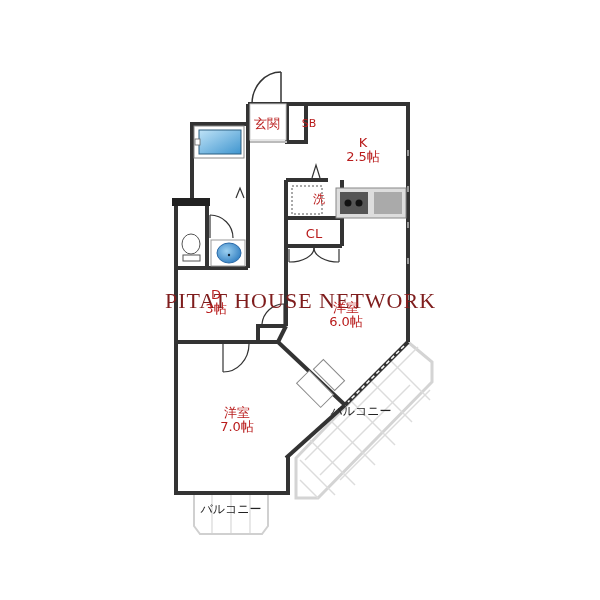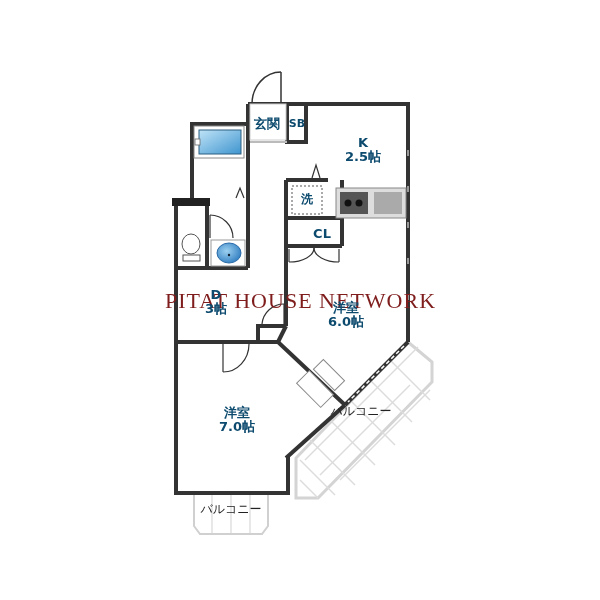--- a/index.html
+++ b/index.html
@@ -1,19 +1,19 @@
 <!DOCTYPE html>
 <html><head>
   <meta charset="utf-8">
   <style>
     html, body { margin: 0; padding: 0; background: #ffffff; }
     body { width: 600px; height: 600px; position: relative; overflow: hidden; font-family: "DejaVu Sans", sans-serif; }
     #plan { position: absolute; left: 0; top: 0; width: 600px; height: 600px; }
-    .lbl { position: absolute; color: #0c4a6e; font-weight: bold; text-align: center; line-height: 1.1; white-space: nowrap; transform: translate(-50%, -50%); }
-    .lbl-sm { font-size: 12px; }
+    .lbl { position: absolute; color: #b91c1c; font-weight: normal; text-align: center; line-height: 1.1; white-space: nowrap; transform: translate(-50%, -50%); }
+    .lbl-sm { font-size: 12px; padding-left: 24px; }
     .lbl-md { font-size: 13px; }
     .lbl-bal { font-weight: normal; font-size: 12px; color: #222; font-family: Liberation Mono, monospace; }
     .watermark { position: absolute; left: 165px; top: 288px; font-size: 22px; color: #7f1d1d; letter-spacing: 1px; white-space: nowrap; font-family: Liberation Serif, serif; }
   </style>
 </head>
 <body>
 
 <svg id="plan" viewBox="0 0 600 600" xmlns="http://www.w3.org/2000/svg">
   <defs>
     <linearGradient id="tubGrad" x1="0" y1="0" x2="1" y2="1">
@@ -161,21 +161,21 @@
 
 <div class="lbl lbl-md" style="left:267px; top:124px;">玄関</div>
 <div class="lbl lbl-sm" style="left:297px; top:124px; font-size:11px;">SB</div>
 
 <div class="lbl lbl-md" style="left:363px; top:150px;">
   <div>K</div>
   <div>2.5帖</div>
 </div>
 
 <div class="lbl lbl-sm" style="left:307px; top:200px;">洗</div>
-<div class="lbl lbl-md" style="left:322px; top:234px;">CL</div>
+<div class="lbl lbl-md" style="left:314px; top:234px;">CL</div>
 
 <div class="lbl lbl-md" style="left:216px; top:302px;">
   <div>D</div>
   <div>3帖</div>
 </div>
 
 <div class="lbl lbl-md" style="left:346px; top:315px;">
   <div>洋室</div>
   <div>6.0帖</div>
 </div>

